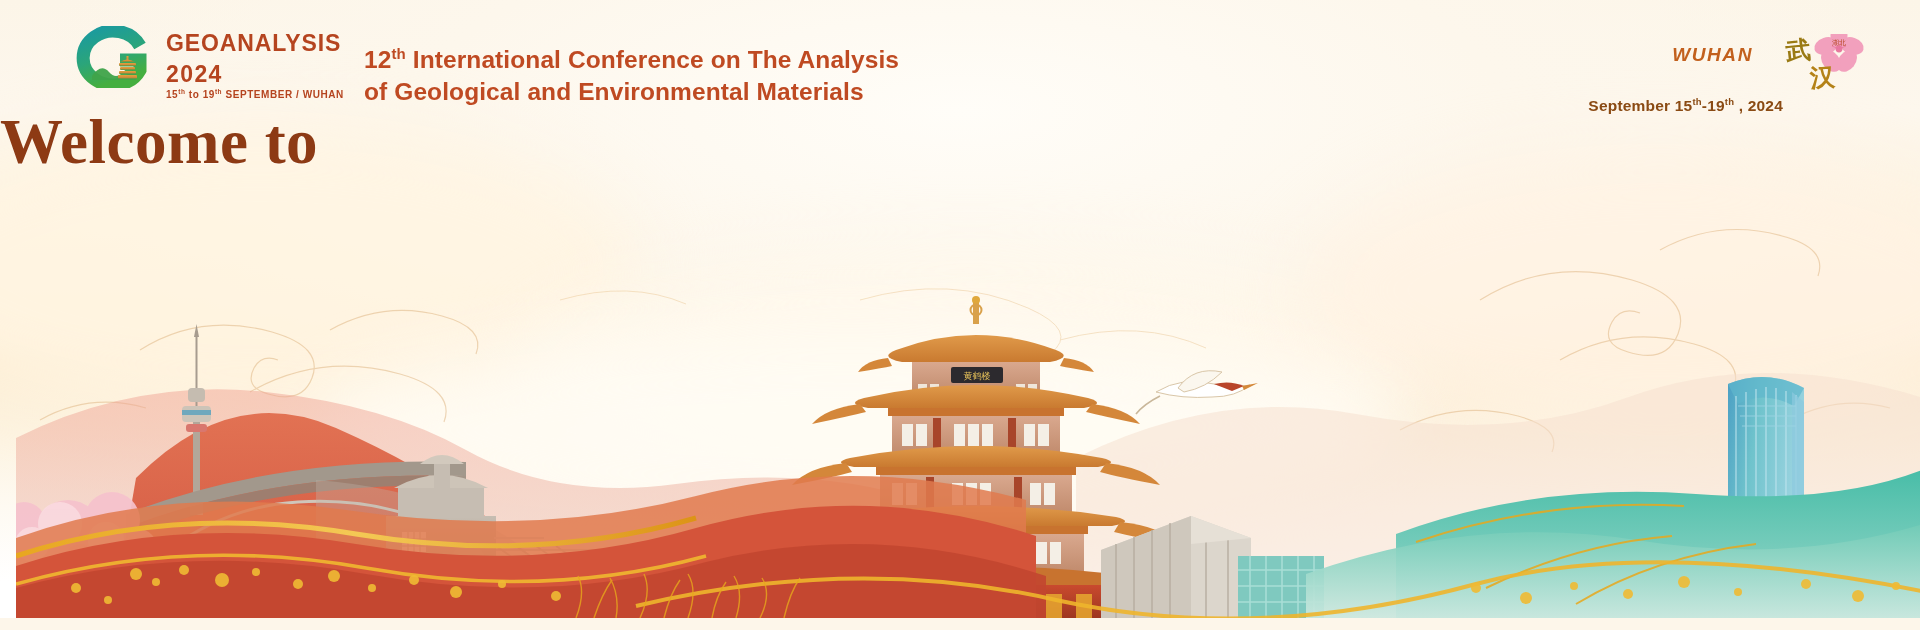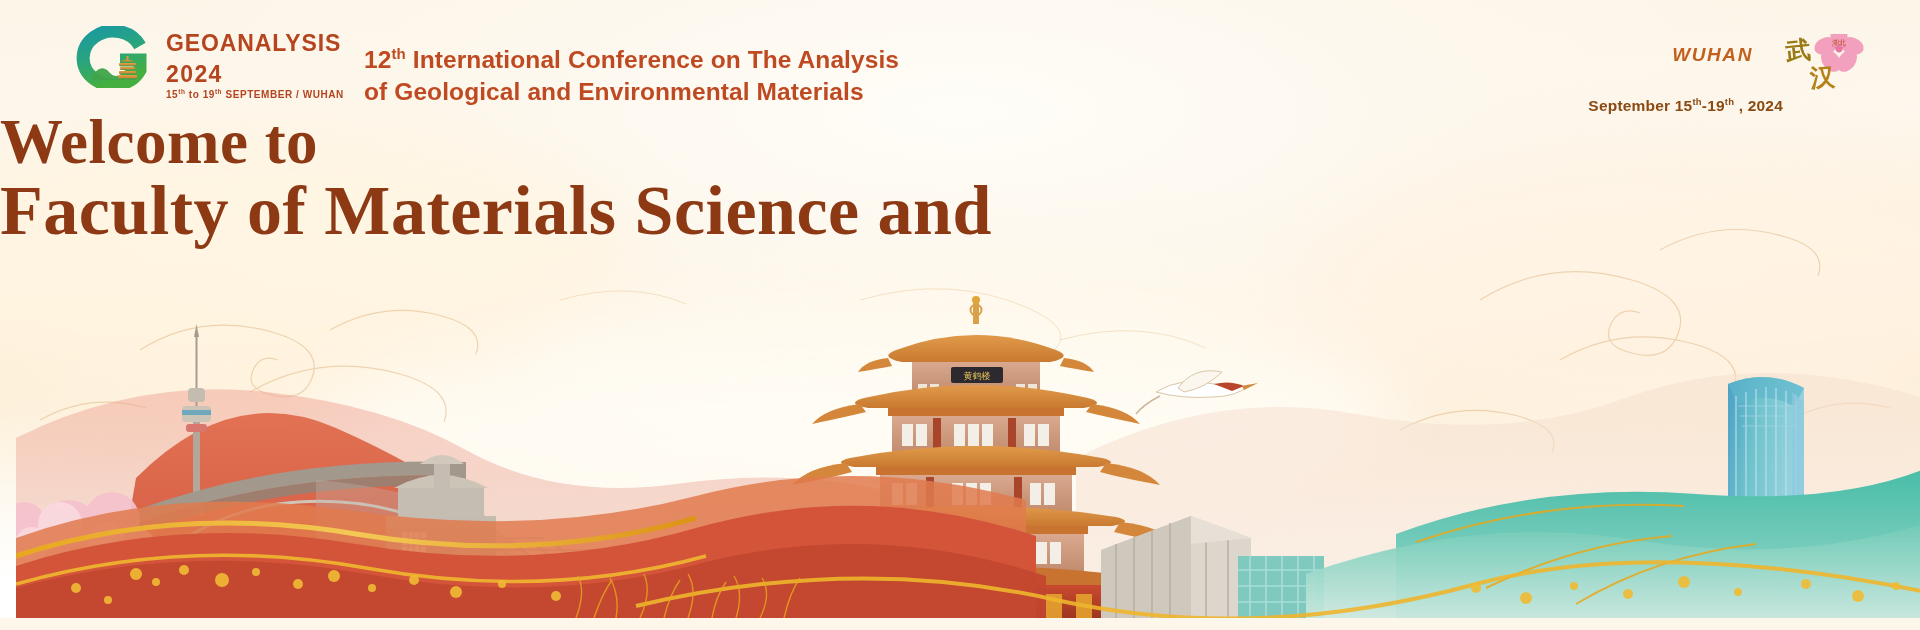--- a/index.html
+++ b/index.html
@@ -182,21 +182,20 @@
             <text x="62" y="52" font-size="25" font-weight="bold" fill="#b48218" text-anchor="middle" font-family="'DejaVu Sans',sans-serif" transform="rotate(-4 62 52)">汉</text>
           </svg>
         </div>
       </div>
       <div class="wuhan-dates"><span>September 15</span><sup>th</sup><span>-19</span><sup>th</sup><span> , 2024</span></div>
     </div>
   </div>
 
   <div class="welcome">
     <div class="l1">Welcome to</div>
-    <div class="l2">Faculty of Materials Science and</div>
   </div>
 
   <div class="scene">
     <svg width="1920" height="330" viewBox="0 0 1920 330">
       <defs>
         <linearGradient id="redHill" x1="0" y1="0" x2="0" y2="1">
           <stop offset="0%" stop-color="#e06a4a"></stop>
             <stop offset="100%" stop-color="#d4543a"></stop>
         </linearGradient>
         <linearGradient id="roseHill" x1="0" y1="0" x2="0" y2="1">

